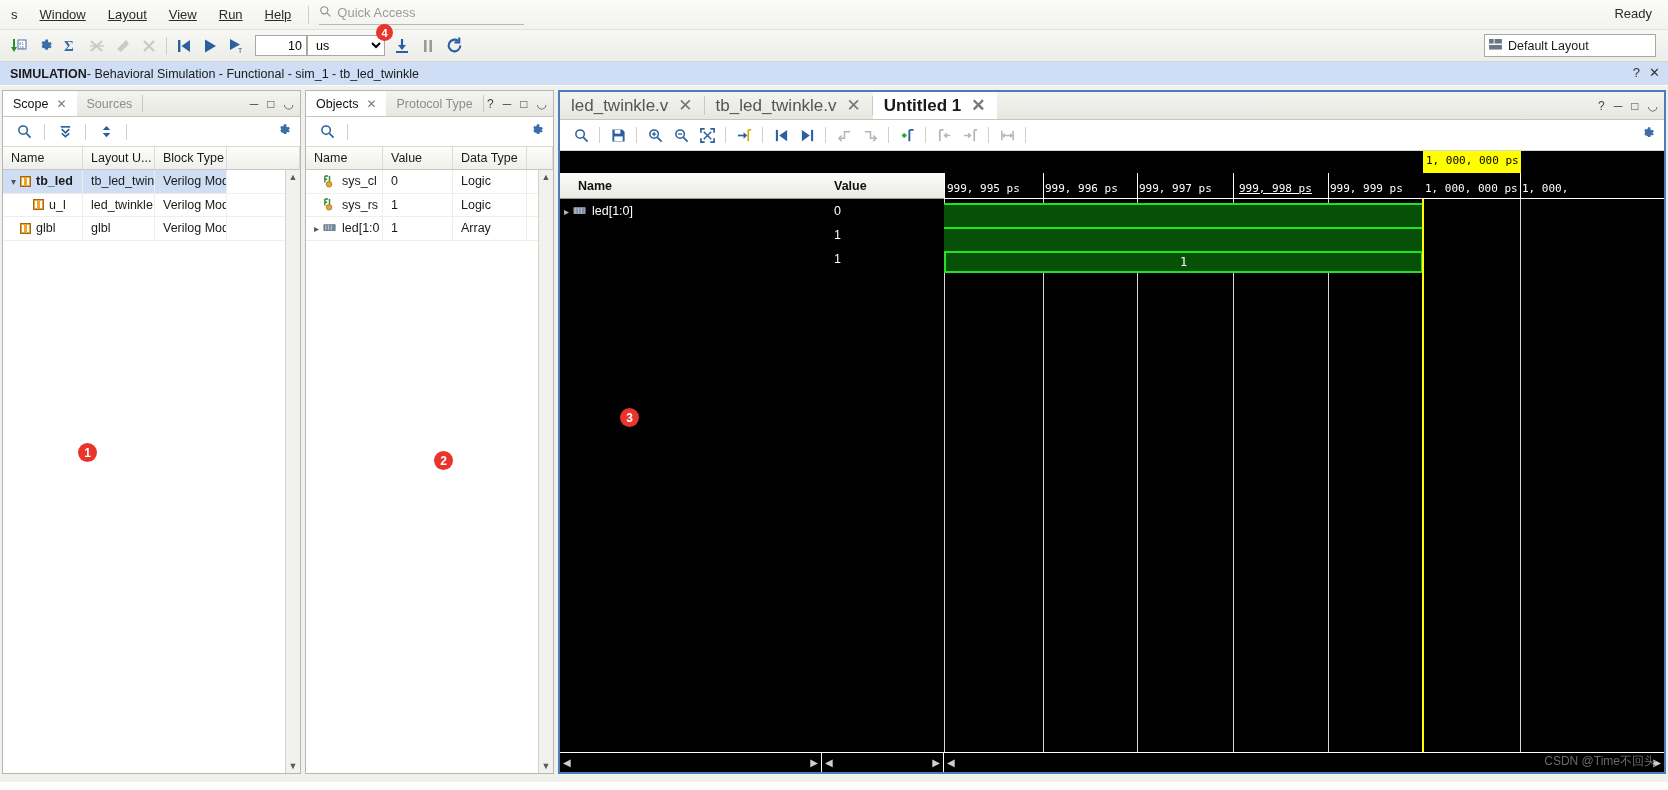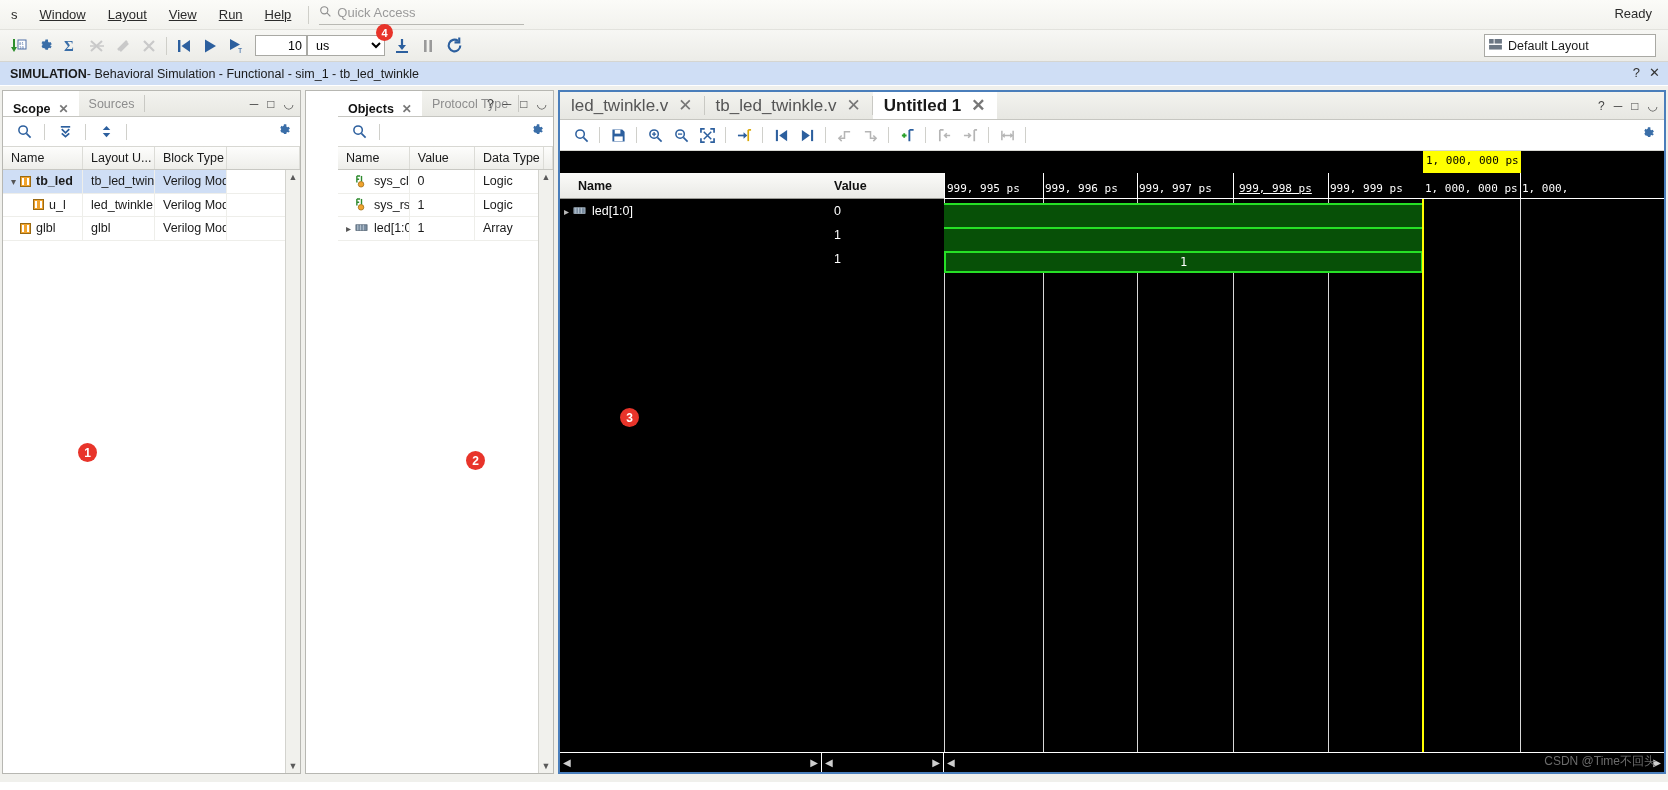--- a/index.html
+++ b/index.html
@@ -126,37 +126,37 @@
     gap: 4px;
   }
 
   .panel {
     background: #fff;
     border: 1px solid #b7b7b2;
     display: flex; flex-direction: column;
     position: relative;
   }
   #scope-panel { width: 299px; }
-  #objects-panel { width: 249px; padding-left: 32px; }
+  #objects-panel { width: 249px; }
   #wave-panel { flex: 1; border: 2px solid #4a7ebb; }
 
   .panel-tabs {
     height: 26px;
     background: linear-gradient(to bottom,#f3f3ef,#e8e8e3);
     display: flex; align-items: stretch;
     border-bottom: 1px solid #c6c6c1;
     position: relative;
   }
   .ptab {
     display: flex; align-items: center; gap: 8px;
     padding: 0 10px;
     font-size: 12.5px;
     cursor: default;
   }
-  .ptab.active { background:#fff; font-weight: bold; color:#111;align-items:flex-end; }
+  .ptab.active { background:#fff; font-weight: normal; color:#111; }
   .ptab.inactive { color: #8d8d8d; }
   .ptab .xmark { color:#777; font-size: 12px; }
   .tab-divider { width:1px; background:#c9c9c4; margin:4px 0; }
   .panel-ctrls {
     position: absolute; right: 6px; top: 0; bottom: 0;
     display: flex; align-items: center; gap: 9px;
     color:#444; font-size: 12px;
   }
 
   .panel-toolbar {

